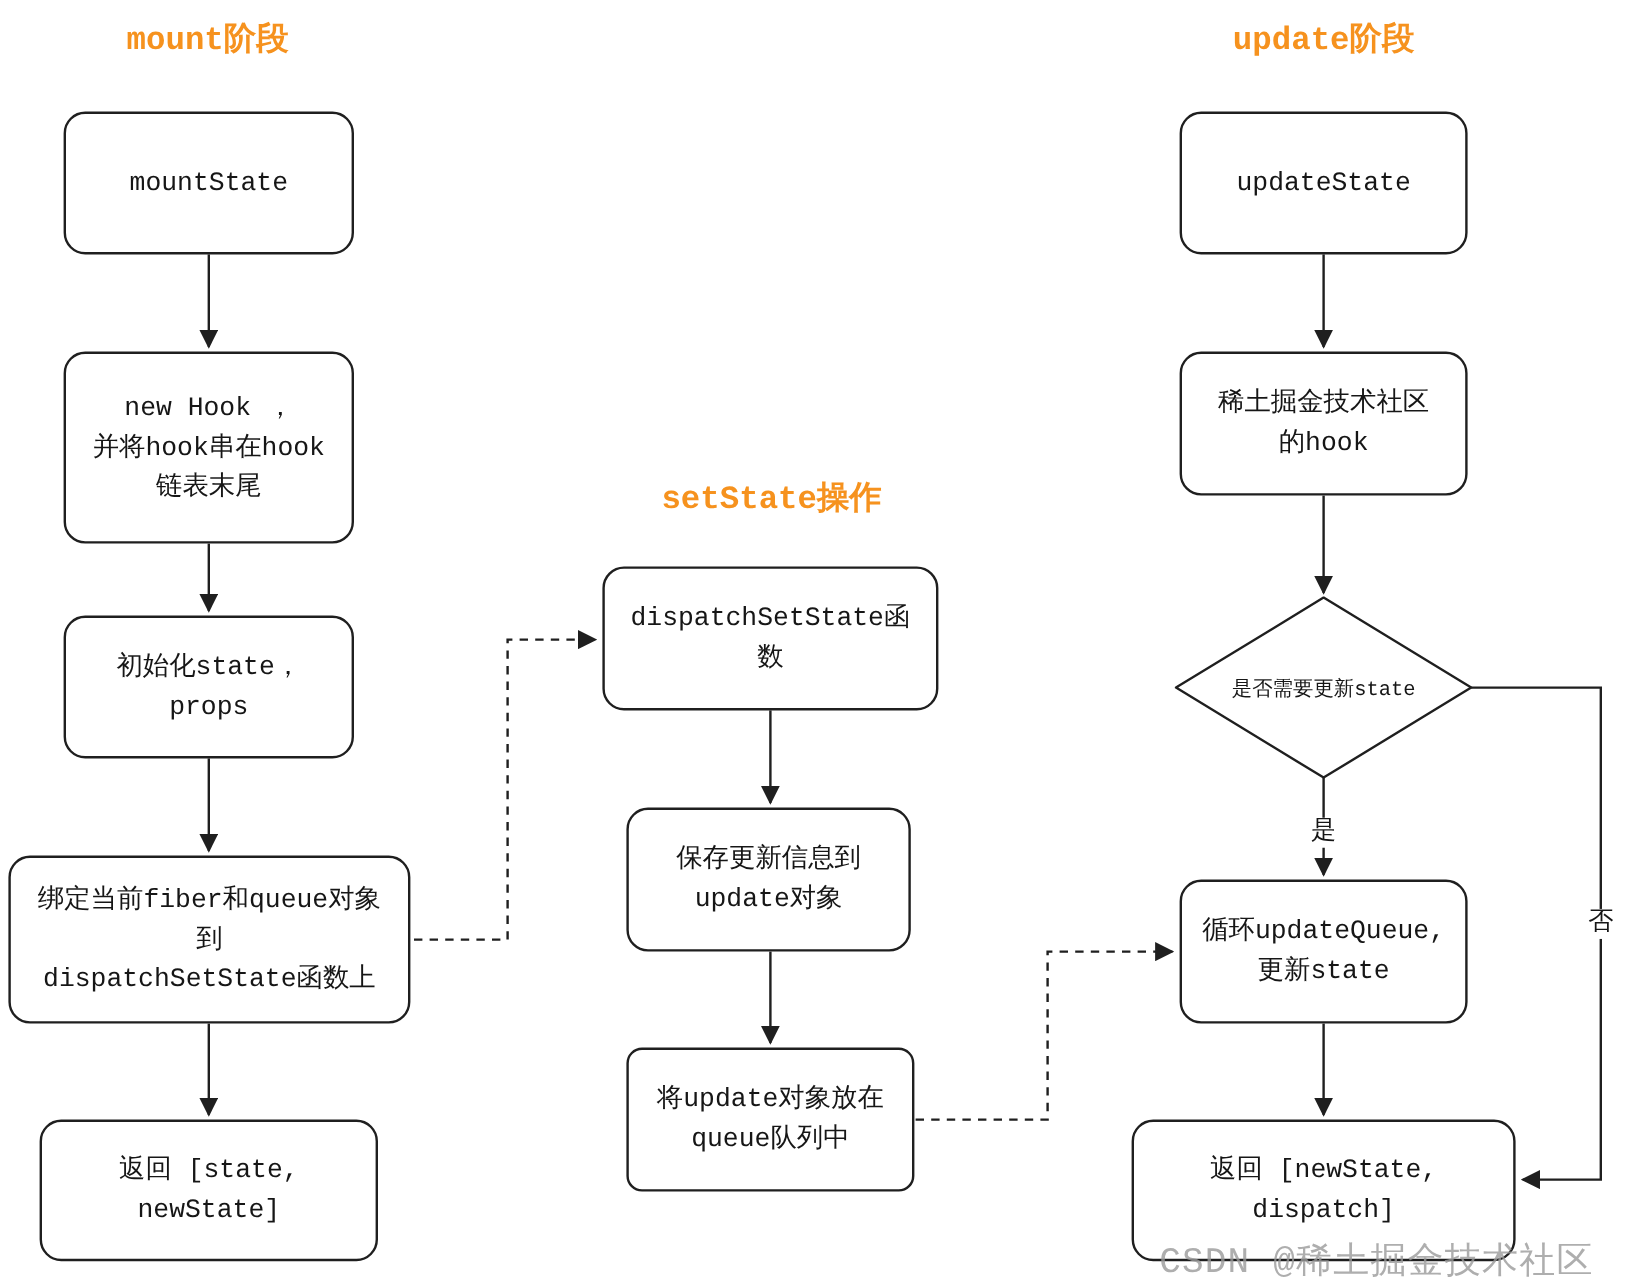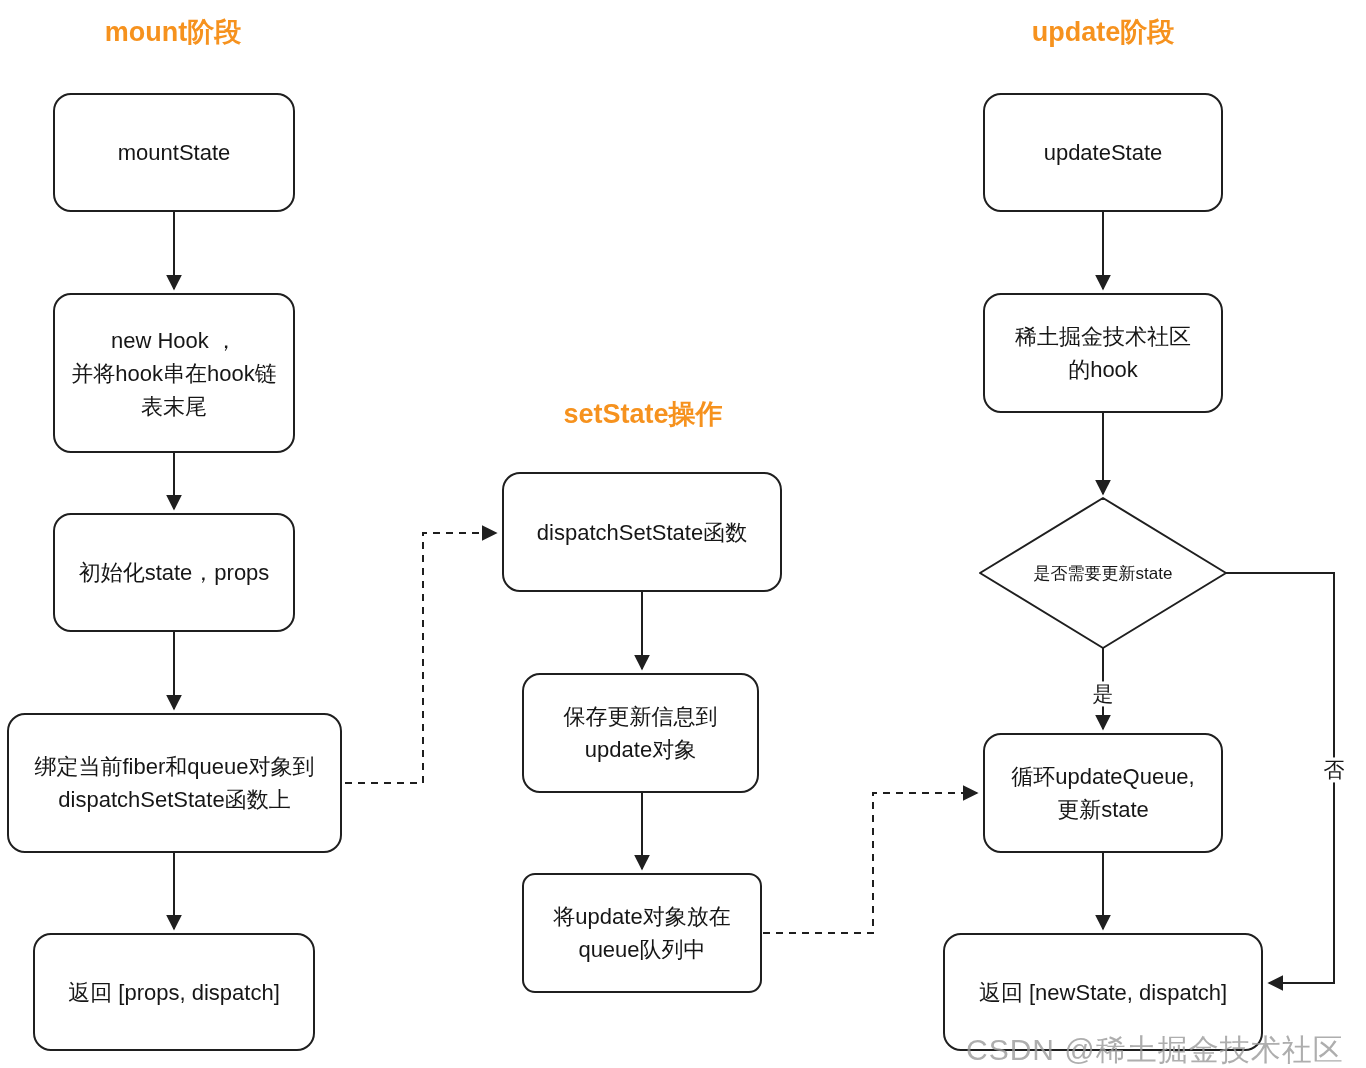--- a/index.html
+++ b/index.html
@@ -8,20 +8,21 @@
     --text:#161616;
   }
   html,body{margin:0;padding:0;background:#ffffff;}
   body{font-family:"Liberation Sans","DejaVu Sans",sans-serif;}
   #canvas{
     position:relative;
     width:1366px;
     height:1068px;
     background:#ffffff;
     overflow:hidden;
+    font-family:Liberation Mono, monospace;
   }
   #connector-layer{
     position:absolute;
     left:0;top:0;
     z-index:1;
   }
   #connector-layer path.flowline{
     fill:none;
     stroke:var(--stroke);
     stroke-width:2;
@@ -149,21 +150,21 @@
   <div class="section-title t-mount">mount阶段</div>
   <div class="section-title t-setstate">setState操作</div>
   <div class="section-title t-update">update阶段</div>
 
   <div class="node n-mount-state">mountState</div>
   <div class="node n-new-hook">new Hook ，
 并将hook串在hook链表末尾</div>
   <div class="node n-init-state">初始化state，props</div>
   <div class="node n-bind-fiber">绑定当前fiber和queue对象到
 dispatchSetState函数上</div>
-  <div class="node n-return-state">返回 [props, dispatch]</div>
+  <div class="node n-return-state">返回 [state, newState]</div>
 
   <div class="node n-dispatch">dispatchSetState函数</div>
   <div class="node n-save-update">保存更新信息到
 update对象</div>
   <div class="node n-enqueue">将update对象放在
 queue队列中</div>
 
   <div class="node n-update-state">updateState</div>
   <div class="node n-get-hook">稀土掘金技术社区
 的hook</div>

